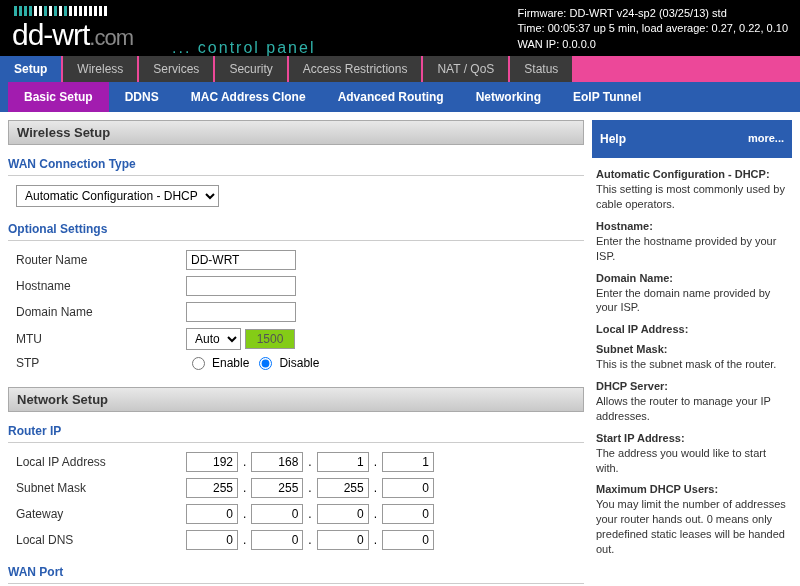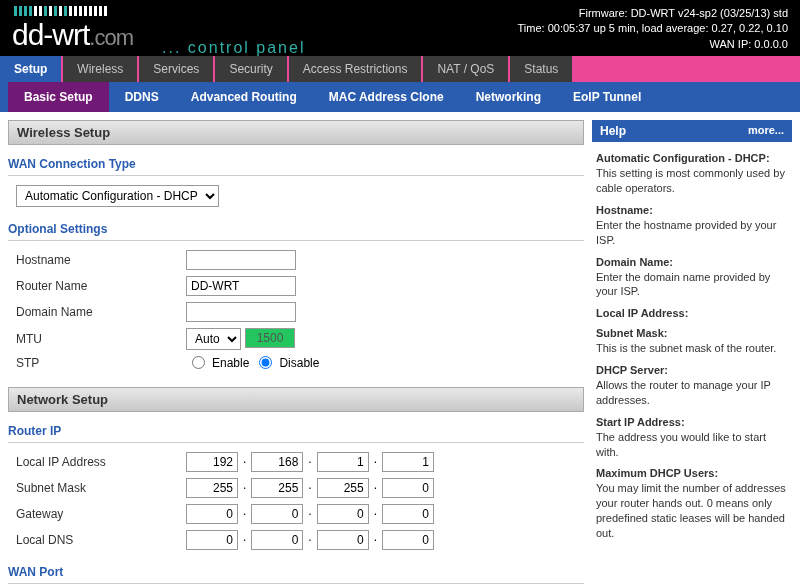--- a/index.html
+++ b/index.html
@@ -6,42 +6,42 @@
 body { background: #000; font-family: Arial, sans-serif; font-size: 12px; color: #000; }
 .wrap { width: 800px; margin: 0 auto; }
 .header { padding: 6px 12px 0 12px; }
 .header-top { display: flex; justify-content: space-between; align-items: flex-start; }
 .logo-area { display: flex; flex-direction: column; }
 .logo-bars { display: flex; gap: 2px; margin-bottom: 2px; padding-left: 2px; }
 .bar { width: 3px; height: 10px; background: #fff; }
 .bar.teal { background: #2fb0a8; }
 .logo-text { font-size: 30px; color: #fff; font-weight: 300; letter-spacing: -1px; }
 .logo-text .dom { color: #888; font-size: 22px; }
-.cp { color: #2fb0a8; font-size: 16px; letter-spacing: 2px; margin-left: 29px; position: relative; top: 8px; }
-.status { text-align: right; color: #fff; font-size: 11px; line-height: 1.4; }
+.cp { color: #2fb0a8; font-size: 16px; letter-spacing: 2px; margin-left: 39px; position: relative; top: 8px; }
+.status { color: #fff; font-size: 11px; line-height: 1.4; }
 .main-tabs { display: flex; background: #ec4899; margin-top: 4px; padding: 0 0; }
 .main-tab { padding: 6px 14px; color: #c5c5c5; background: #3a3a3a; margin-right: 2px; font-size: 12px; cursor: pointer; }
 .main-tab.active { background: #2a5db0; color: #fff; font-weight: bold; }
 .sub-tabs { background: #2a5db0; display: flex; padding: 0 8px; }
 .sub-tab { padding: 8px 16px; color: #fff; font-size: 12px; cursor: pointer; font-weight: bold; }
-.sub-tab.active { background: #701a75; }
+.sub-tab.active { background: #a21caf; }
 .content { background: #fff; display: flex; padding: 8px; gap: 8px; }
 .left { flex: 1; }
 .right { width: 200px; }
 .section-h { background: linear-gradient(180deg,#e8e8e8,#c8c8c8); border: 1px solid #aaa; padding: 4px 8px; font-weight: bold; font-size: 13px; color: #333; margin-bottom: 6px; }
 .group-h { color: #2a5db0; font-weight: bold; font-size: 12px; border-bottom: 1px solid #ccc; padding: 4px 0; margin: 8px 0 6px 0; }
 .row { display: flex; align-items: center; padding: 3px 8px; }
 .row .lbl { width: 170px; font-size: 12px; color: #333; }
-.row .ctl { flex: 1; display: flex; align-items: flex-start; gap: 4px; }
+.row .ctl { flex: 1; display: flex; align-items: center; gap: 4px; }
 select, input[type=text] { font-size: 12px; padding: 2px 4px; border: 1px solid #999; background: #fff; }
 input[type=text].w { width: 110px; }
 input[type=text].oct { width: 52px; text-align: right; }
-input[type=text].dis { background: #22c55e; width: 50px; text-align: center; }
+input[type=text].dis { background: #84cc16; width: 50px; text-align: center; }
 .dot { padding: 0 1px; }
-.help-h { background: #2a5db0; color: #fff; padding: 4px 8px; font-weight: bold; display: flex; justify-content: space-between; }
+.help-h { background: #2a5db0; color: #fff; padding: 12px 8px; font-weight: bold; display: flex; justify-content: space-between; }
 .help-h a { color: #fff; font-size: 11px; text-decoration: none; }
 .help-body { padding: 2px 4px; font-size: 11px; color: #333; }
 .help-body .ht { font-weight: bold; margin-top: 8px; }
 .help-body .hd { margin-top: 2px; line-height: 1.35; }
 input[type=radio] { margin: 0 3px 0 6px; }
 </style>
 </head>
 <body>
 
 <div class="wrap">
@@ -85,48 +85,48 @@
     <div class="main-tab">Services</div>
     <div class="main-tab">Security</div>
     <div class="main-tab">Access Restrictions</div>
     <div class="main-tab">NAT / QoS</div>
     <div class="main-tab">Status</div>
   </div>
 
   <div class="sub-tabs">
     <div class="sub-tab active">Basic Setup</div>
     <div class="sub-tab">DDNS</div>
+    <div class="sub-tab">MAC Address Clone</div>
     <div class="sub-tab">Advanced Routing</div>
-    <div class="sub-tab">MAC Address Clone</div>
     <div class="sub-tab">Networking</div>
     <div class="sub-tab">EoIP Tunnel</div>
   </div>
 
   <div class="content">
     <div class="left">
       <div class="section-h">Wireless Setup</div>
 
       <div class="group-h">WAN Connection Type</div>
       <div class="row">
         <div class="ctl">
             <select><option>Automatic Configuration - DHCP</option></select>
           </div>
       </div>
 
       <div class="group-h">Optional Settings</div>
       <div class="row">
+        <div class="lbl">Router Name</div>
+        <div class="ctl">
+            <input type="text" class="w" value="DD-WRT" style="">
+          </div>
+      </div>
+      <div class="row">
         <div class="lbl">Hostname</div>
         <div class="ctl">
             <input type="text" class="w" value="" style="">
-          </div>
-      </div>
-      <div class="row">
-        <div class="lbl">Router Name</div>
-        <div class="ctl">
-            <input type="text" class="w" value="DD-WRT" style="">
           </div>
       </div>
       <div class="row">
         <div class="lbl">Domain Name</div>
         <div class="ctl">
             <input type="text" class="w" value="" style="">
           </div>
       </div>
       <div class="row">
         <div class="lbl">MTU</div>

